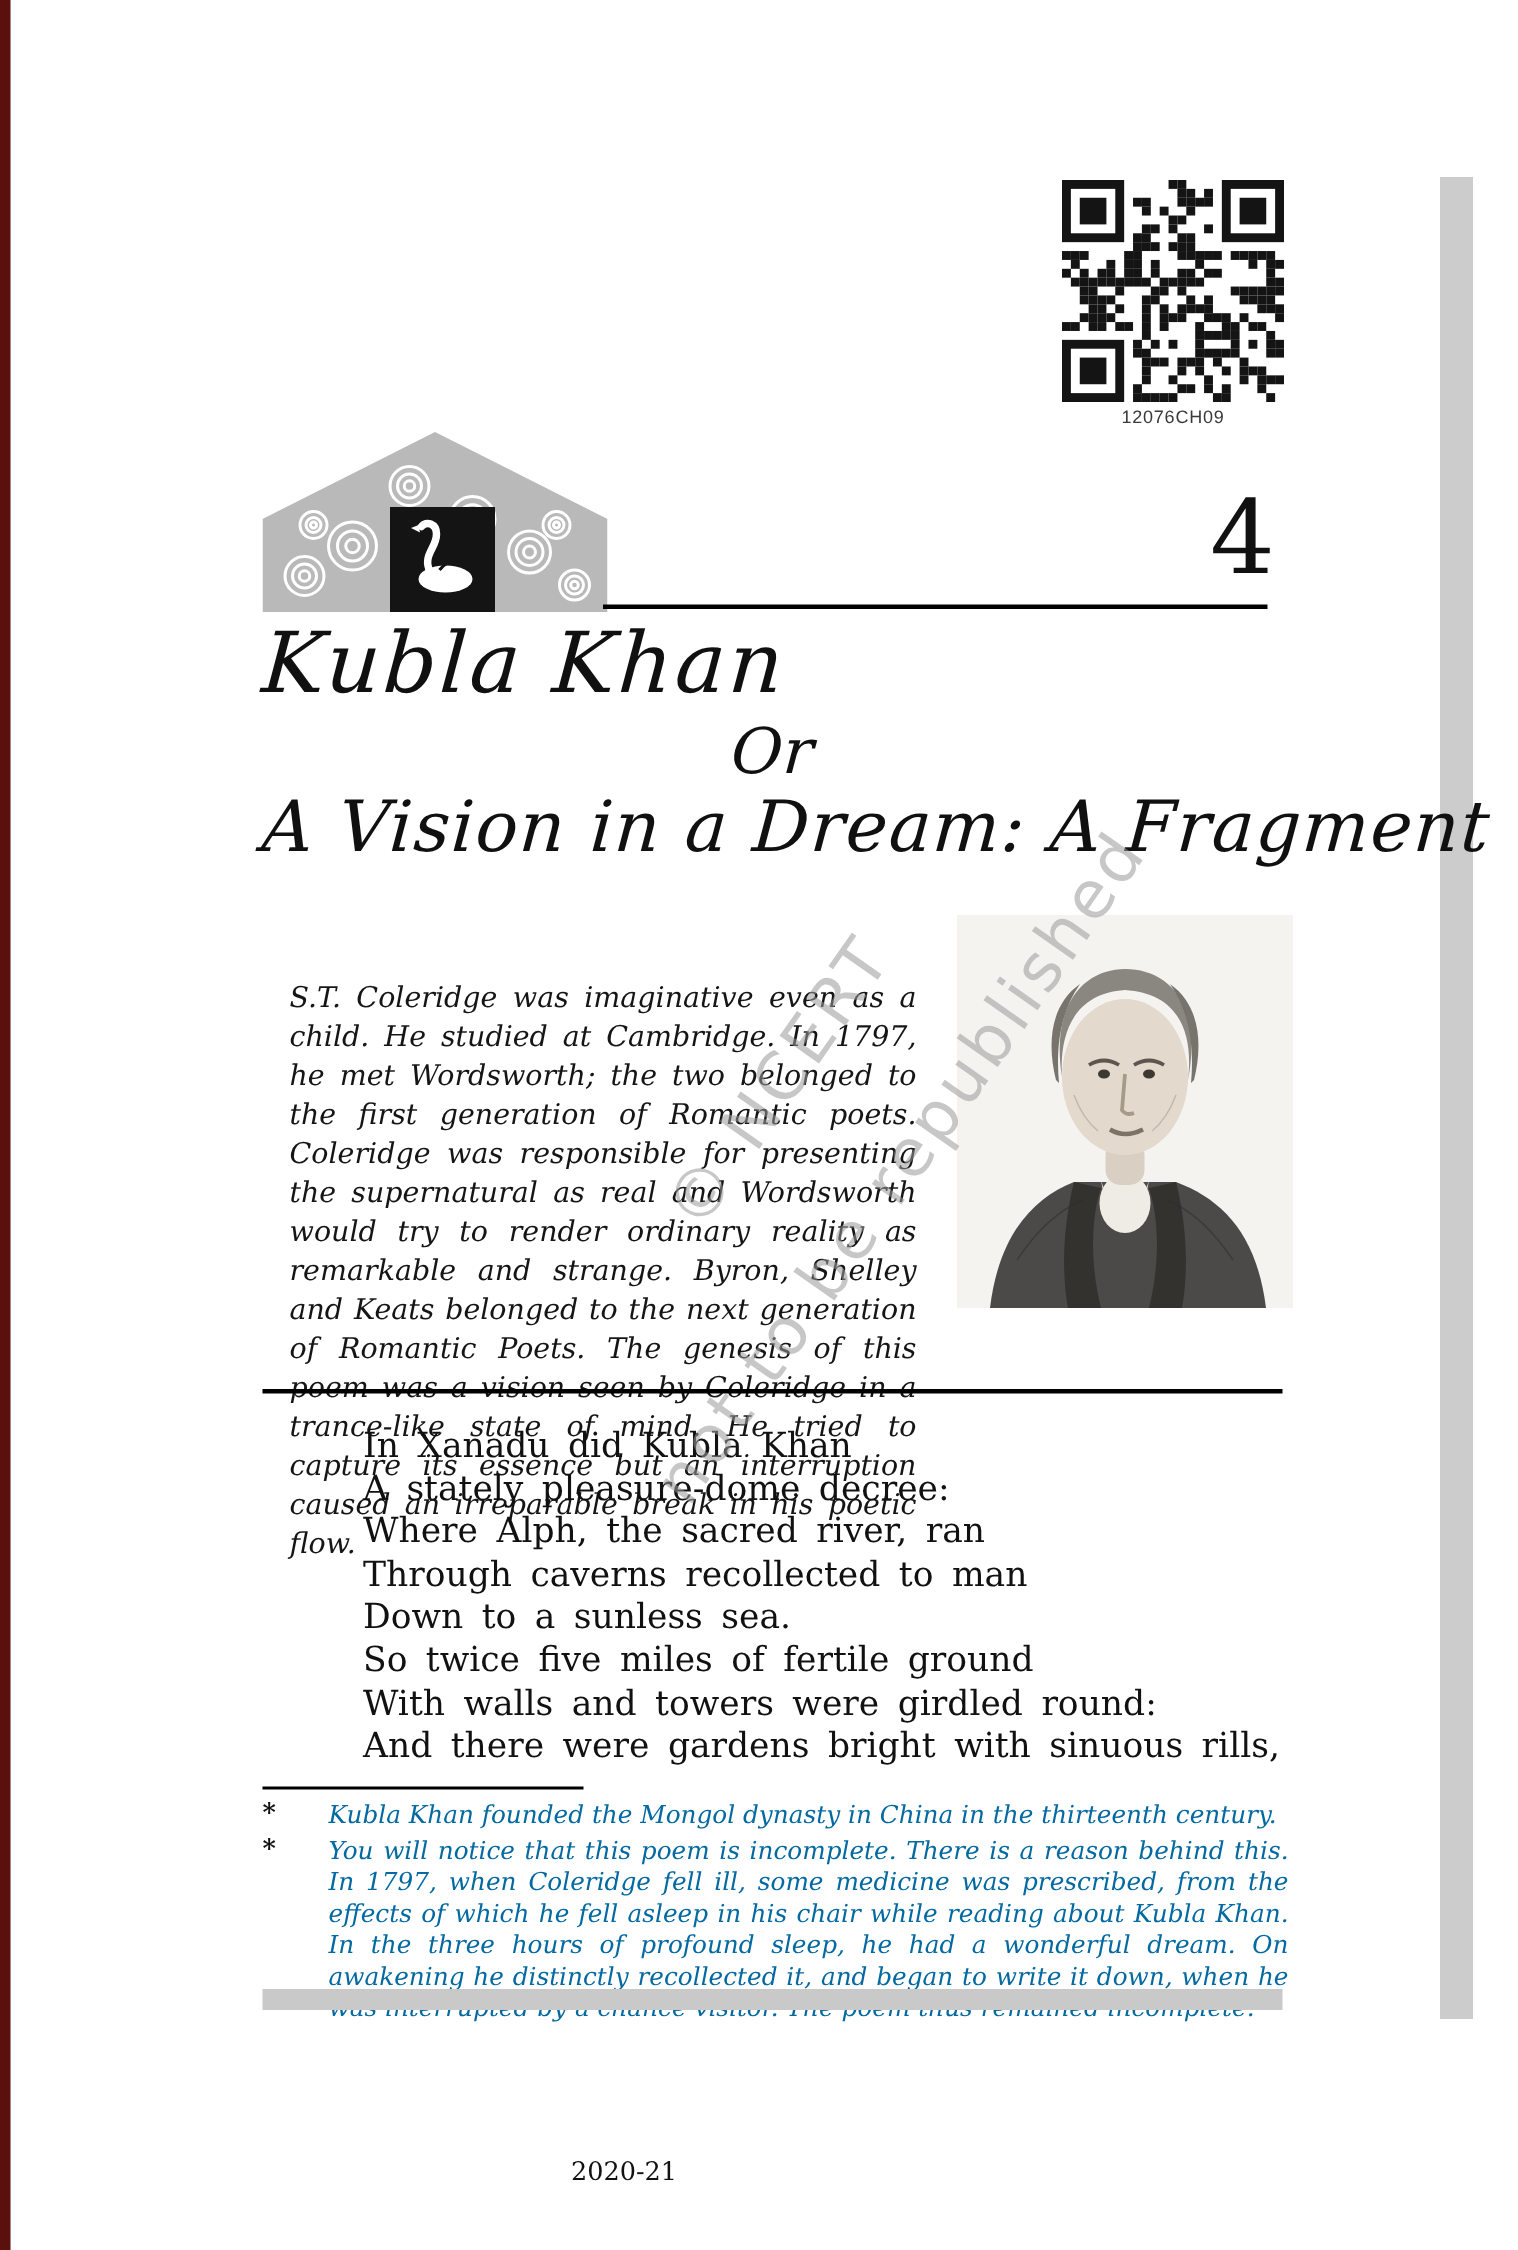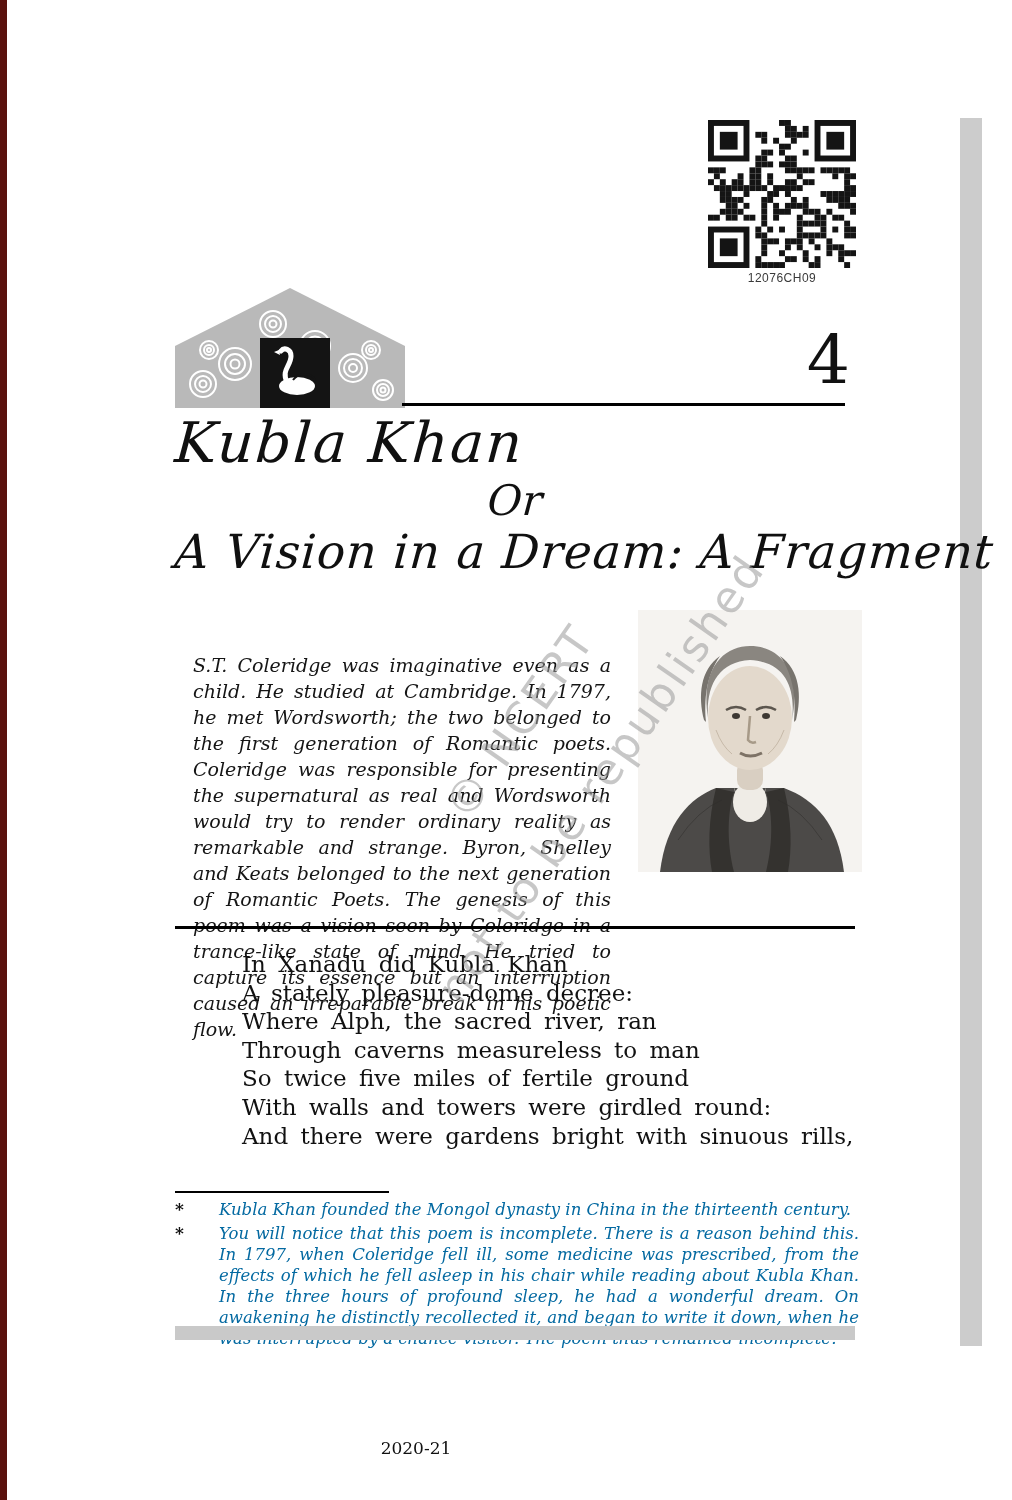--- a/index.html
+++ b/index.html
@@ -410,21 +410,22 @@
 </div>
 <div class="portrait-caption">
 </div>
 
 <div class="main-rule"></div>
 
 <div class="poem">
   <div class="poem-line">In Xanadu did Kubla Khan</div>
   <div class="poem-line">A stately pleasure-dome decree:</div>
   <div class="poem-line">Where Alph, the sacred river, ran</div>
-  <div class="poem-line">Through caverns measureless to man</div>
+  <div class="poem-line">Through caverns recollected to man</div>
+  <div class="poem-line">Down to a sunless sea.</div>
   <div class="poem-line">So twice five miles of fertile ground</div>
   <div class="poem-line">With walls and towers were girdled round:</div>
   <div class="poem-line">And there were gardens bright with sinuous rills,</div>
 </div>
 
 <div class="fn-rule"></div>
 <div class="footnotes">
   <div class="footnote">
     <span class="fn-marker">*</span>
     <span class="fn-text">Kubla Khan founded the Mongol dynasty in China in the thirteenth century.</span>

